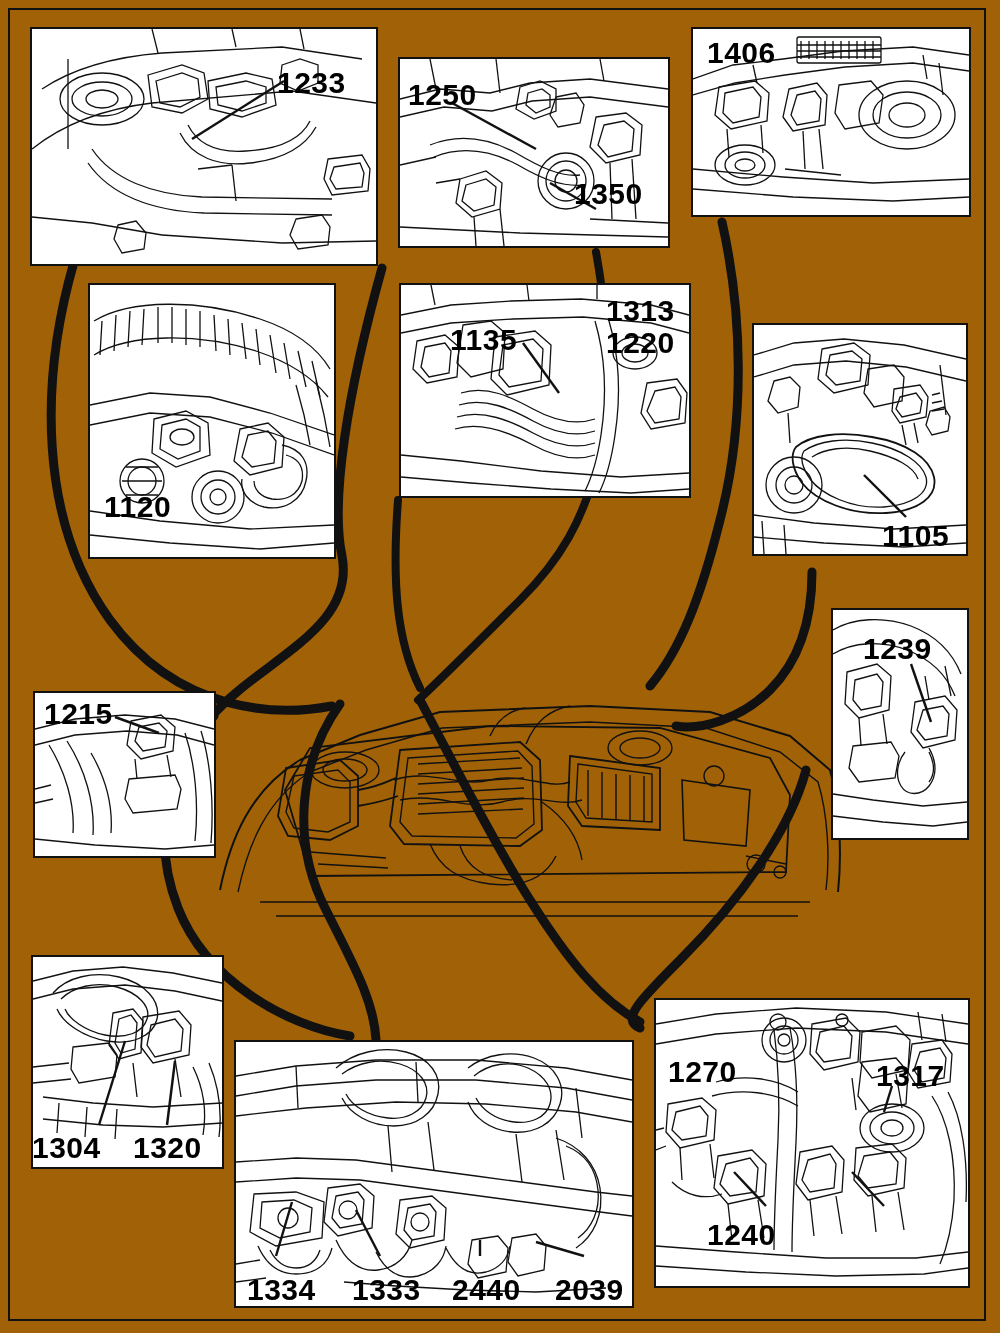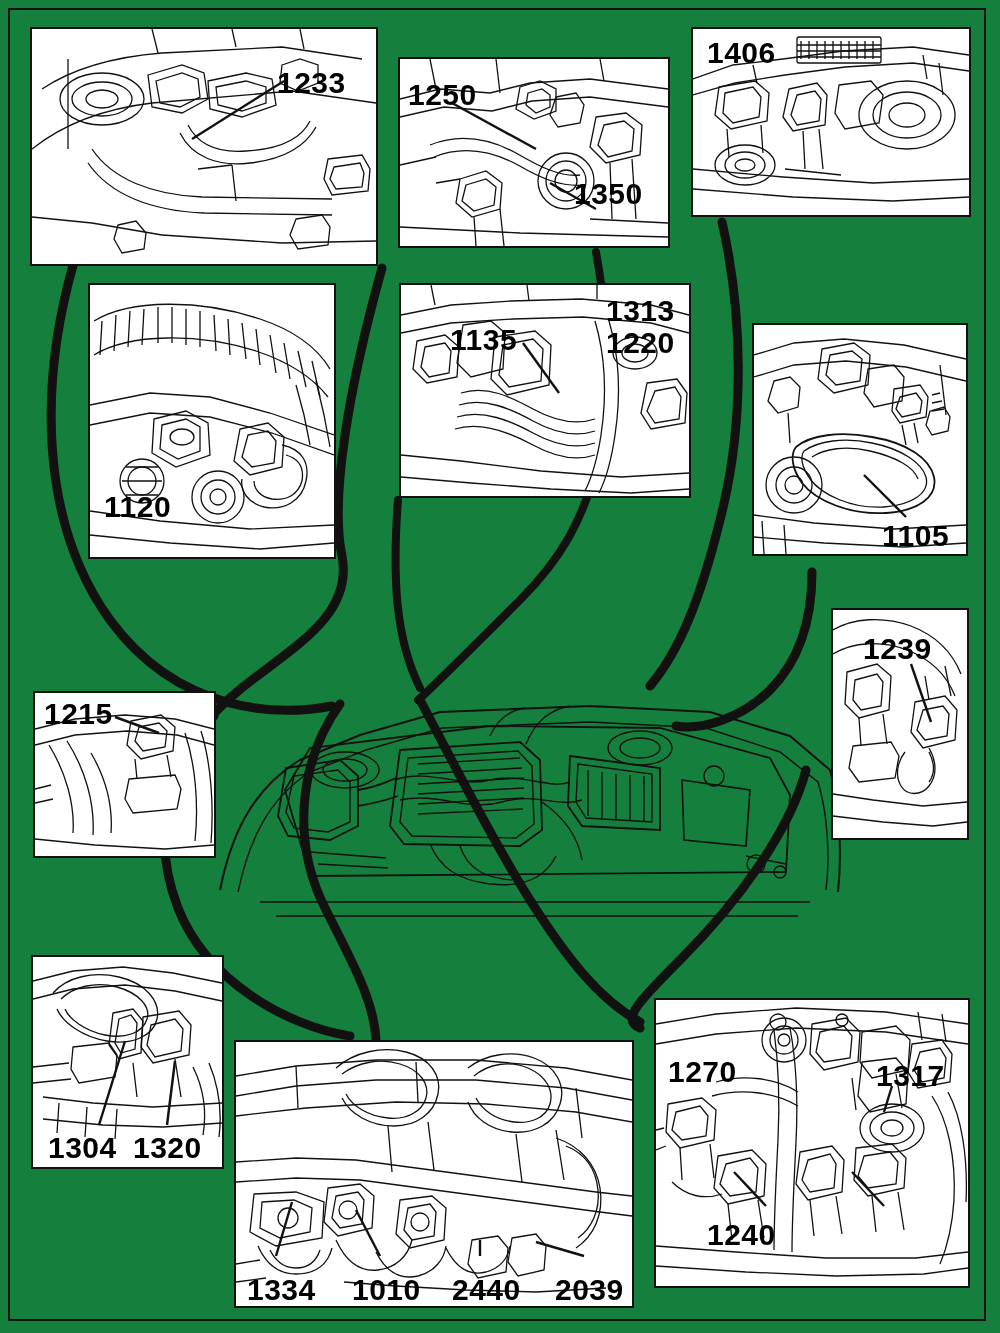--- a/index.html
+++ b/index.html
@@ -7,21 +7,21 @@
     padding: 0;
     background: #ffffff;
   }
   body {
     font-family: "Liberation Sans", sans-serif;
   }
   #page {
     position: relative;
     width: 1000px;
     height: 1333px;
-    background: #15803d;
+    background: #a16207;
     overflow: hidden;
   }
   #frame {
     position: absolute;
     left: 8px;
     top: 8px;
     width: 978px;
     height: 1313px;
     border: 2px solid #111;
     box-sizing: border-box;
@@ -402,21 +402,21 @@
       <path d="M10 162 L70 168 L130 170 L189 166"></path>
       <path d="M26 146 L24 176 M54 150 L52 180 M84 152 L82 182"></path>
       <path d="M160 110 C170 130 174 154 170 178"></path>
       <path d="M176 106 C186 130 189 156 186 180"></path>
     </svg>
     <svg style="position:absolute;left:0;top:0" width="189" height="210" fill="none" stroke="#111" stroke-width="2.4">
       <path d="M66 168 L92 84"></path>
       <path d="M134 168 L142 104"></path>
     </svg>
   </div>
-  <div class="callout cal-lg" style="left:48px;top:1133px">1304</div>
+  <div class="callout cal-lg" style="left:32px;top:1133px">1304</div>
   <div class="callout cal-lg" style="left:133px;top:1133px">1320</div>
 
   <div class="panel" style="left:234px;top:1040px;width:400px;height:268px">
     <svg width="396" height="264" viewBox="0 0 396 264" fill="none" stroke="#111" stroke-width="1.3">
       <path d="M0 34 L60 24 L140 18 L240 18 L330 26 L396 38"></path>
       <path d="M0 54 L60 44 L140 38 L240 38 L330 46 L396 58"></path>
       <path d="M0 74 L70 66 L160 60 L250 62 L340 70 L396 80"></path>
       <path d="M100 26 C118 10 146 4 170 10 C194 16 206 34 202 52 C198 72 180 84 158 84 C134 84 114 72 106 56"></path>
       <path d="M106 32 C122 20 144 16 164 22 C184 28 194 42 190 56 C186 70 170 78 152 76 C132 74 116 64 110 52"></path>
       <path d="M152 84 L156 130 M192 80 L198 128"></path>
@@ -450,21 +450,21 @@
       <path d="M340 46 L346 96"></path>
     </svg>
     <svg style="position:absolute;left:0;top:0" width="396" height="264" fill="none" stroke="#111" stroke-width="2.4">
       <path d="M40 214 L56 160"></path>
       <path d="M144 214 L120 168"></path>
       <path d="M244 214 L244 198"></path>
       <path d="M348 214 L300 200"></path>
     </svg>
   </div>
   <div class="callout cal-lg" style="left:247px;top:1275px">1334</div>
-  <div class="callout cal-lg" style="left:352px;top:1275px">1010</div>
+  <div class="callout cal-lg" style="left:352px;top:1275px">1333</div>
   <div class="callout cal-lg" style="left:452px;top:1275px">2440</div>
   <div class="callout cal-lg" style="left:555px;top:1275px">2039</div>
 
   <div class="panel" style="left:654px;top:998px;width:316px;height:290px">
     <svg width="312" height="286" viewBox="0 0 312 286" fill="none" stroke="#111" stroke-width="1.3">
       <path d="M0 24 L60 14 L140 8 L230 12 L312 24"></path>
       <path d="M0 44 L60 34 L140 28 L230 32 L312 44"></path>
       <circle cx="122" cy="22" r="8"></circle>
       <circle cx="186" cy="20" r="6"></circle>
       <path d="M118 30 C122 60 124 100 122 140 C120 180 118 216 118 250"></path>

